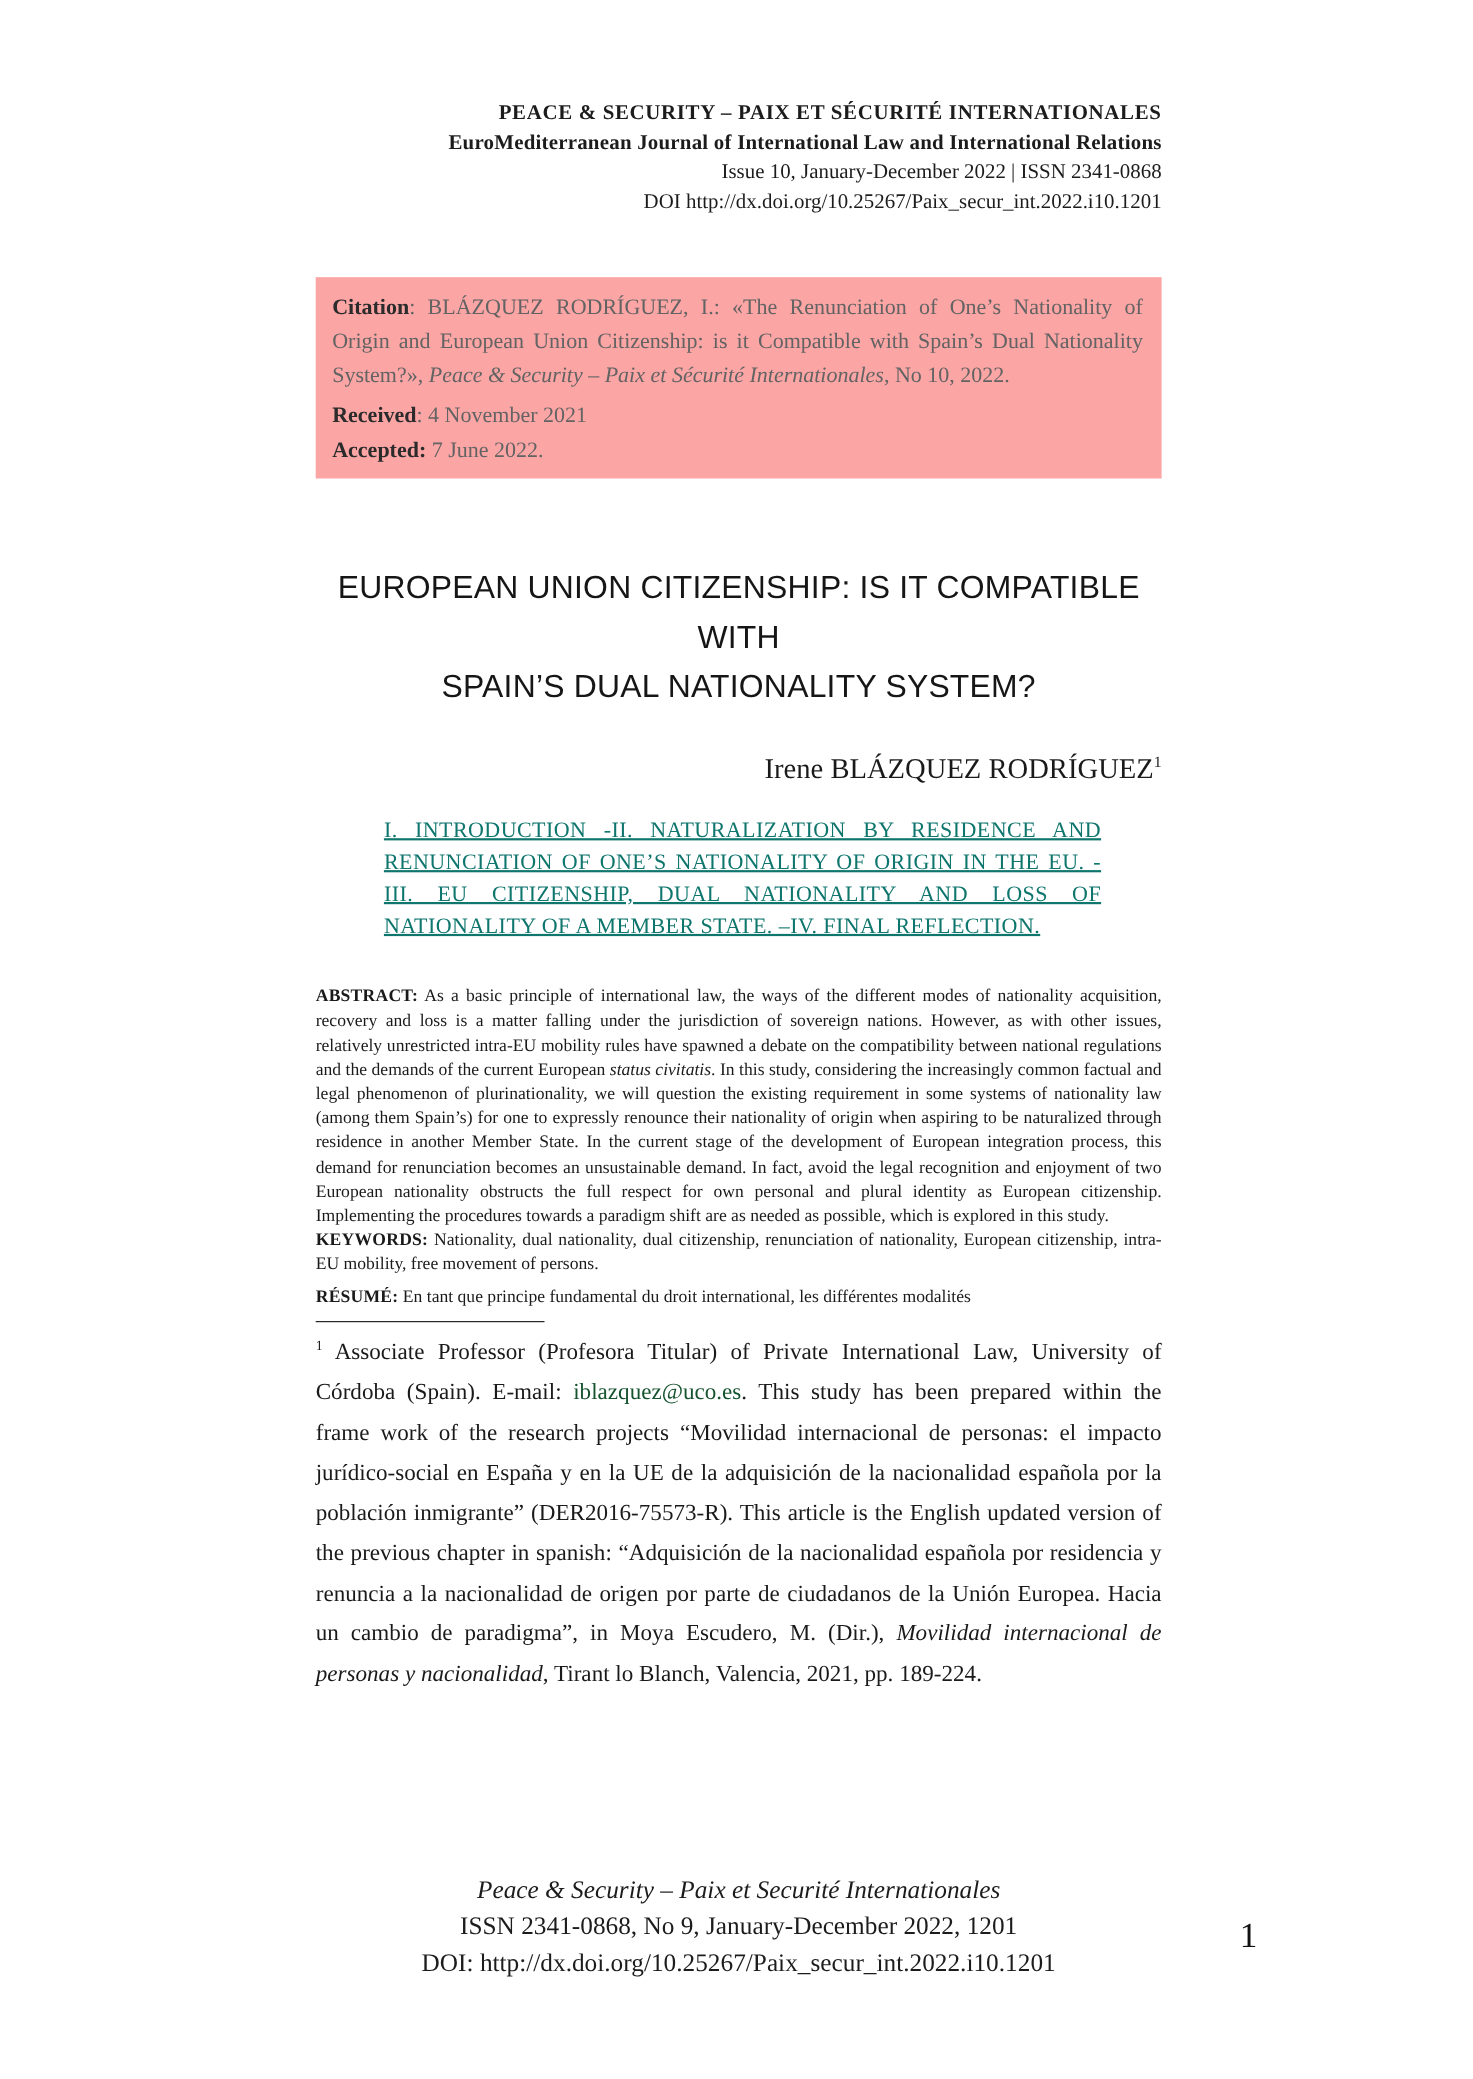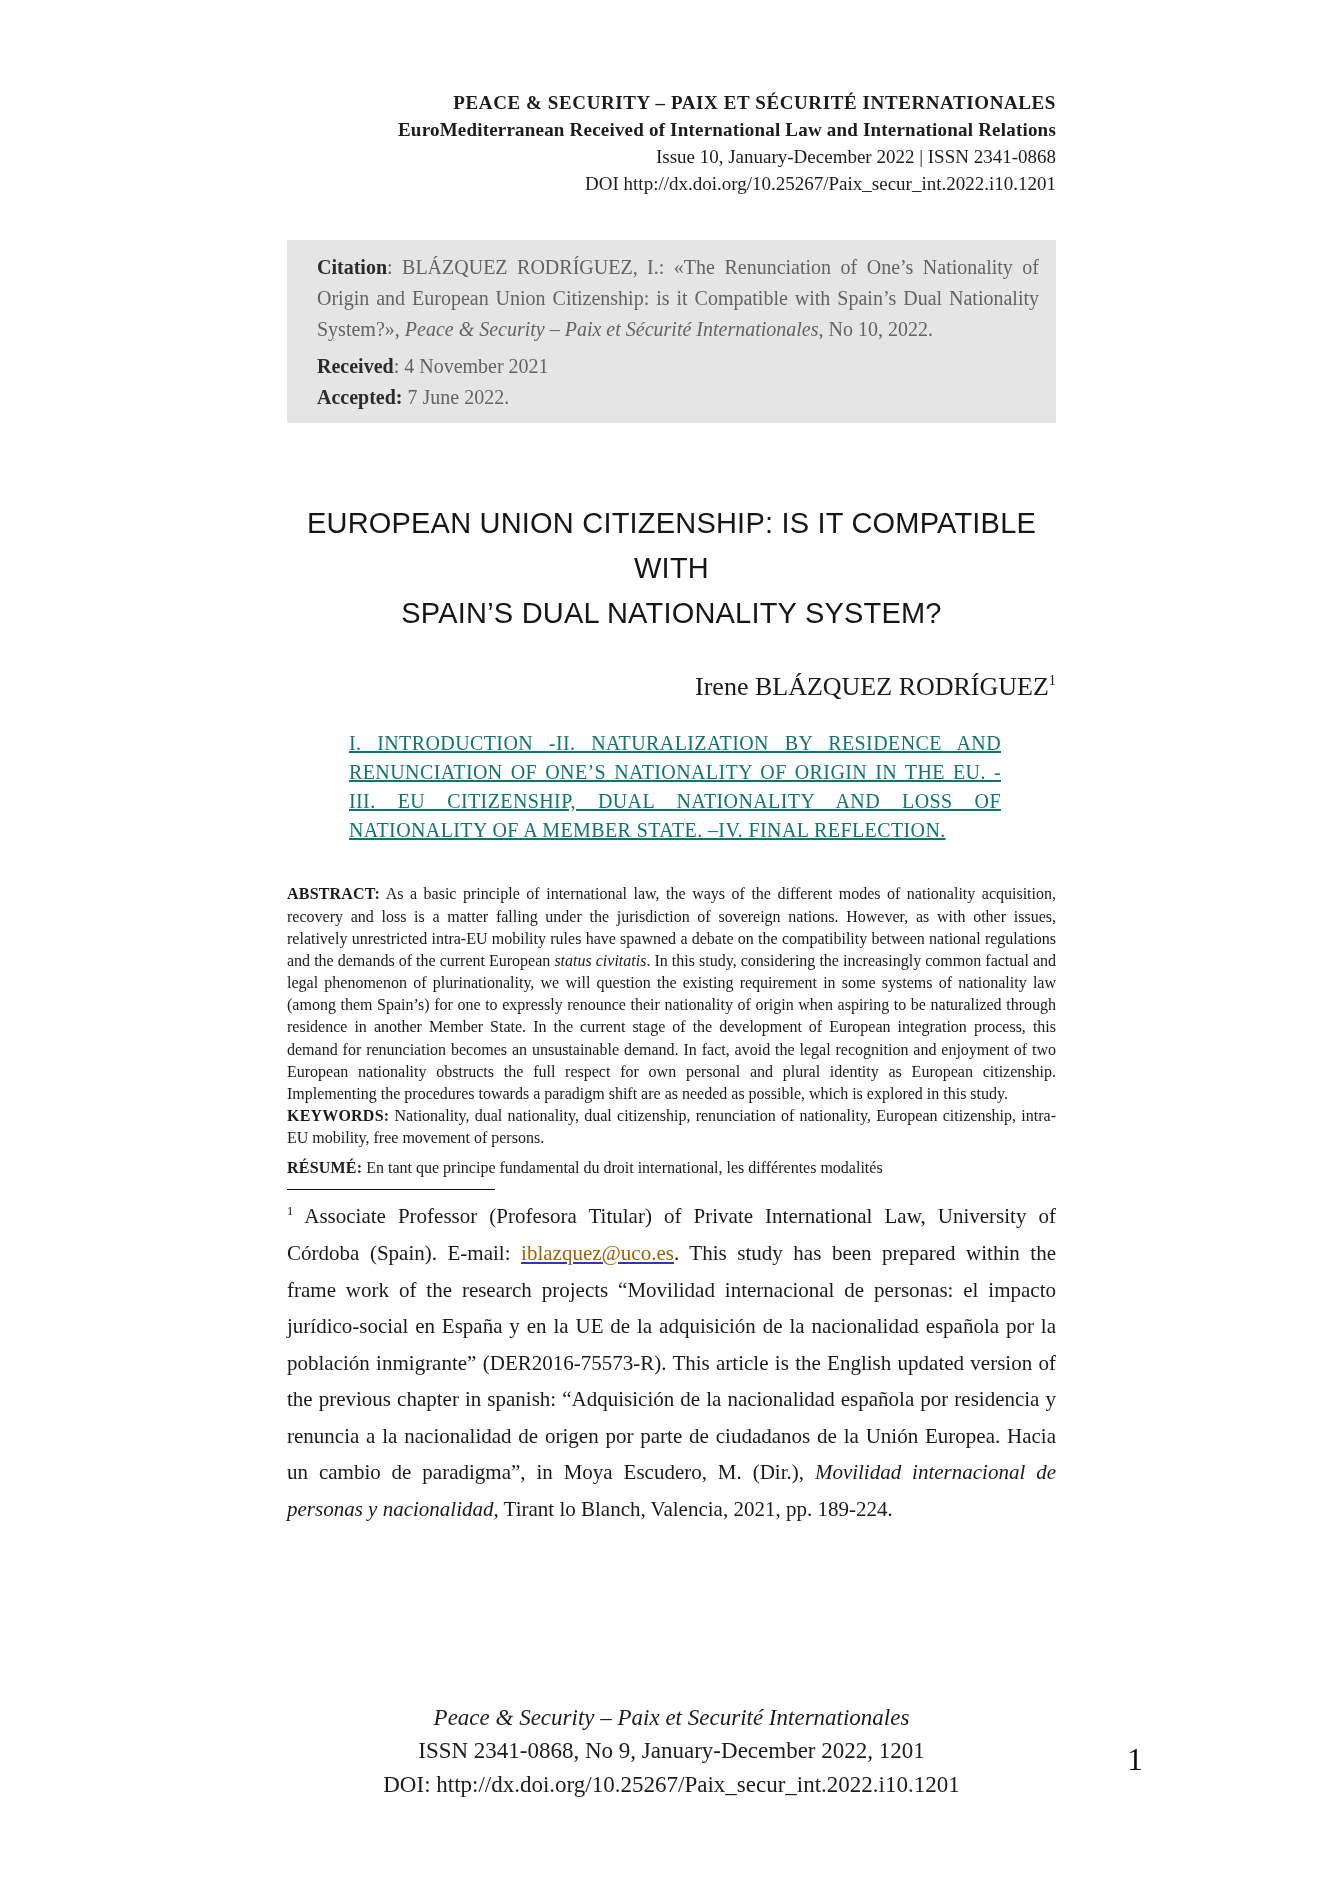--- a/index.html
+++ b/index.html
@@ -14,23 +14,23 @@
     font-family: "Liberation Serif", "DejaVu Serif", serif;
     color: #1a1a1a;
     overflow: hidden;
   }
   
   .masthead { text-align: right; font-size: 19px; line-height: 1.42; color: #1c1c1c; }
   .masthead .m1 { font-weight: bold; letter-spacing: 0.6px; }
   .masthead .m2 { font-weight: bold; letter-spacing: 0.2px; }
   
   .citation-box {
-    margin-top: 42px;
-    background: #e5e5e5;
-    padding: 12px 17px 10px 30px;
+    margin-top: 54px;
+    background: #fca5a5;
+    padding: 12px 17px 10px 15px;
     font-size: 20px;
     line-height: 1.55;
     color: #636363;
   }
   .citation-box p { margin: 0; }
   .citation-box .cit { text-align: justify; margin-bottom: 6px; }
   .citation-box b { color: #2b2b2b; }
   
   .title {
     margin: 78px 0 0 0;
@@ -64,22 +64,21 @@
   
   .fn-rule { margin-top: 10px; width: 208px; border-top: 1.5px solid #111; }
   .footnote {
     margin: 8px 0 0 0;
     font-size: 21px;
     line-height: 1.74;
     text-align: justify;
   }
   .footnote sup { font-size: 0.6em; vertical-align: super; line-height: 0; }
   .email {
-    color: #a16207;
-    text-decoration: underline;
+    color: #14532d;
     text-decoration-color: #3333bb;
     cursor: pointer;
   }
   
   .pagefoot {
     position: absolute;
     left: 163px;
     right: 159px;
     bottom: 88px;
     text-align: center;
@@ -96,21 +95,21 @@
     color: #111111;
   }
 </style>
 </head>
 <body>
 
 <div class="page">
 
   <header class="masthead">
     <div class="m1">PEACE &amp; SECURITY – PAIX ET SÉCURITÉ INTERNATIONALES</div>
-    <div class="m2">EuroMediterranean Received of International Law and International Relations</div>
+    <div class="m2">EuroMediterranean Journal of International Law and International Relations</div>
     <div class="m3">Issue 10, January-December 2022 | ISSN 2341-0868</div>
     <div class="m4">DOI http://dx.doi.org/10.25267/Paix_secur_int.2022.i10.1201</div>
   </header>
 
   <section class="citation-box">
     <p class="cit"><b>Citation</b><span>: BLÁZQUEZ RODRÍGUEZ, I.: «The Renunciation of One’s Nationality of Origin and European Union Citizenship: is it Compatible with Spain’s Dual Nationality System?», </span><i>Peace &amp; Security – Paix et Sécurité Internationales</i><span>, No 10, 2022.</span></p>
     <p class="meta"><b>Received</b><span>: 4 November 2021</span></p>
     <p class="meta"><b>Accepted:</b><span> 7 June 2022.</span></p>
   </section>
 

